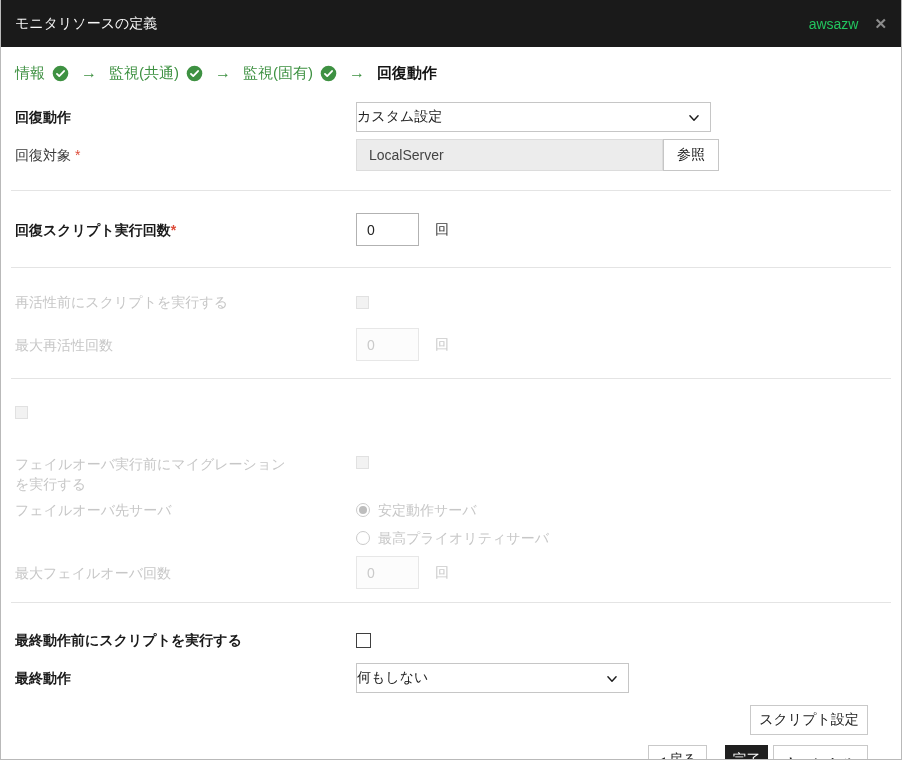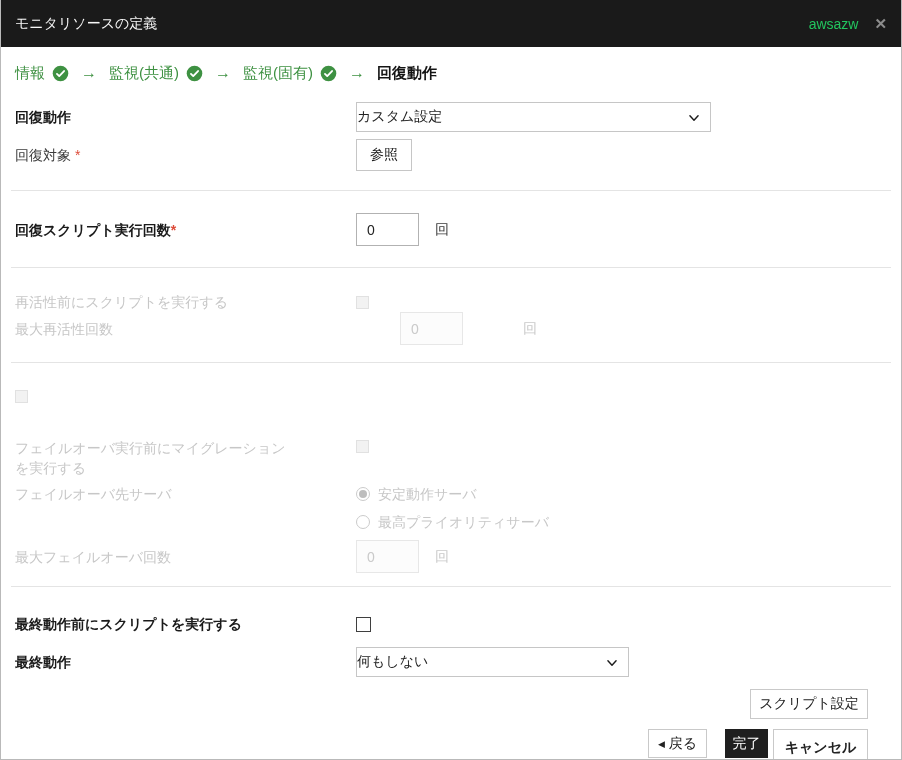--- a/index.html
+++ b/index.html
@@ -114,38 +114,41 @@
       <span class="chev">
         <svg width="14" height="14" viewBox="0 0 24 24" fill="none" stroke="#1c1c1c" stroke-width="2.4" stroke-linecap="round" stroke-linejoin="round">
             <polyline points="5 8 12 16 19 8"></polyline>
           </svg>
       </span>
     </div>
   </div>
 
   <div class="row" style="margin-top:7px;">
     <span class="lbl"><span>回復対象</span> <span class="req">*</span></span>
+    <div class="ro-field">
+      <span>LocalServer</span>
+    </div>
     <button class="browse-btn">参照</button>
   </div>
 
   <div class="divider" style="margin-top:19px;"></div>
 
   <div class="row" style="margin-top:22px;">
     <span class="lbl bold"><span>回復スクリプト実行回数</span><span class="req">*</span></span>
     <input class="num-input" value="0" style="">
     <span class="unit">回</span>
   </div>
 
   <div class="divider" style="margin-top:21px;"></div>
 
   <div class="row" style="margin-top:24px;">
     <span class="lbl disabled">再活性前にスクリプトを実行する</span>
     <span class="cb dis"></span>
   </div>
-  <div class="row" style="gap:44px;">
+  <div class="row" style="margin-top:16px;">
     <span class="lbl disabled">最大再活性回数</span>
     <input class="num-input dis" disabled="" value="0" style="">
     <span class="unit dis">回</span>
   </div>
 
   <div class="divider" style="margin-top:17px;"></div>
 
   <div class="row top" style="margin-top:25px; min-height:40px;">
     <span class="cb dis" style="margin-top:2px;"></span>
   </div>

